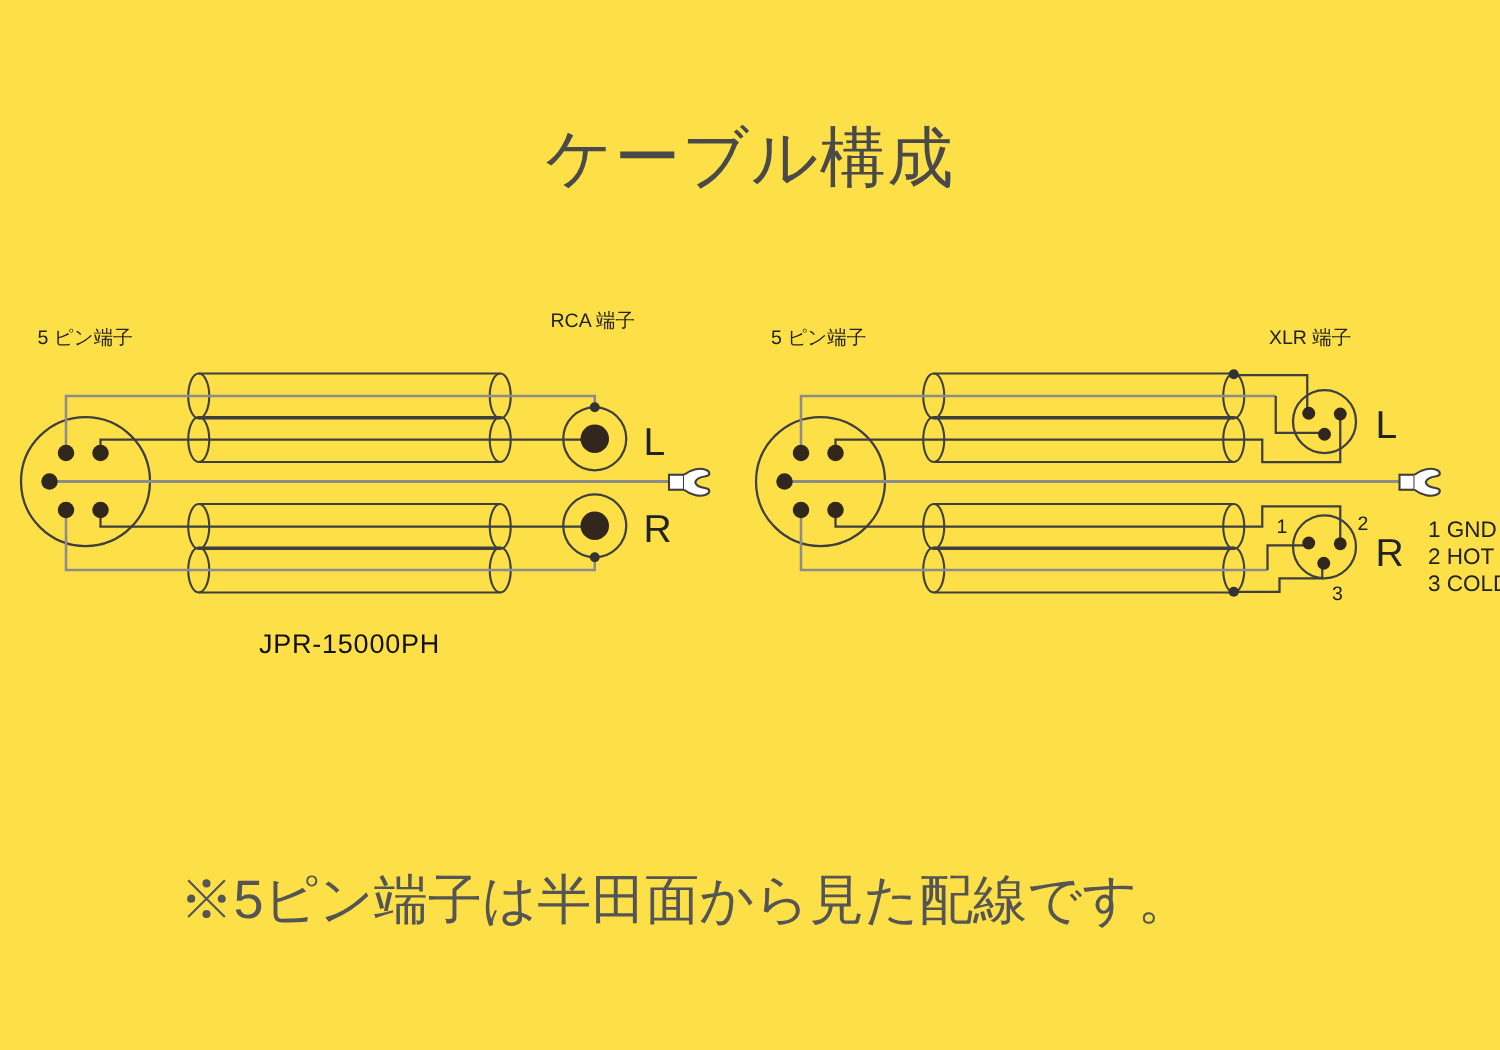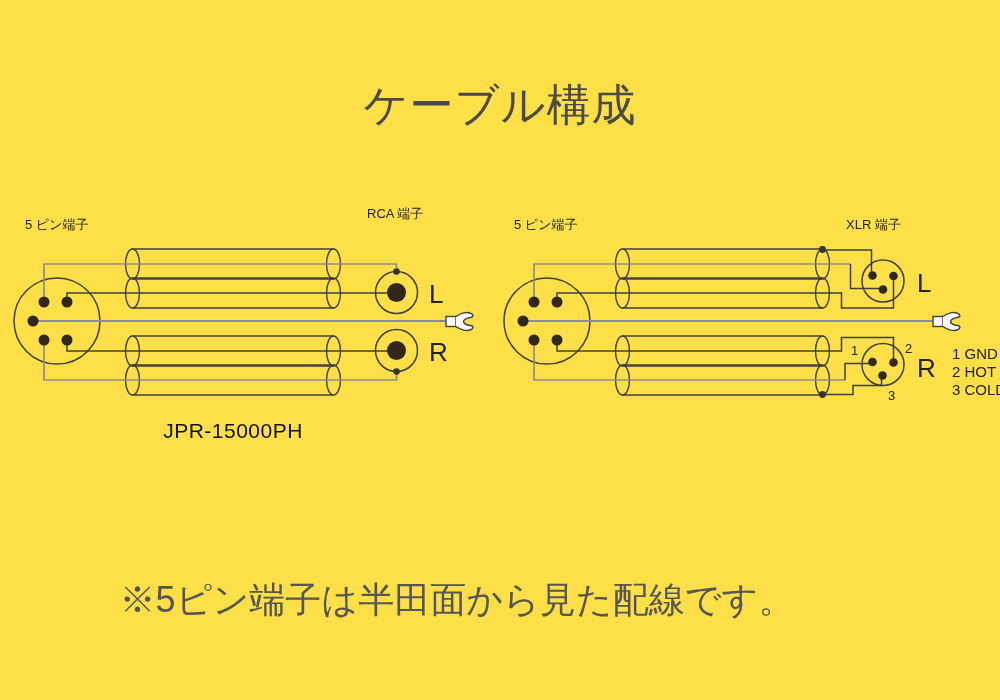--- a/index.html
+++ b/index.html
@@ -2,21 +2,21 @@
 <html><head>
 <meta charset="utf-8">
 <style>
   html,body{margin:0;padding:0;background:#fff;}
   #stage{position:relative;width:1000px;height:700px;background:#fde047;overflow:hidden;
          font-family:Liberation Sans, sans-serif;}
   #diagram-svg{position:absolute;left:0;top:0;}
   .abs{position:absolute;white-space:nowrap;}
   .title{left:0;top:76px;width:1000px;text-align:center;font-size:44px;color:#4a4a4a;letter-spacing:1px;}
   .lbl{font-size:13px;color:#222;}
-  .model{top:419px;width:200px;text-align:center;font-size:21px;color:#111;letter-spacing:.5px;}
+  .model{top:419px;width:200px;text-align:center;font-size:18px;color:#111;letter-spacing:.5px;}
   .chan{font-size:26px;color:#222;}
   .pinnum{font-size:13px;color:#222;}
   .legend{line-height:18px;font-size:15px;color:#222;}
   .note{left:0;top:576px;width:914px;text-align:center;font-size:36px;color:#555;}
 </style>
 </head>
 <body>
 
 <div id="stage">
 

